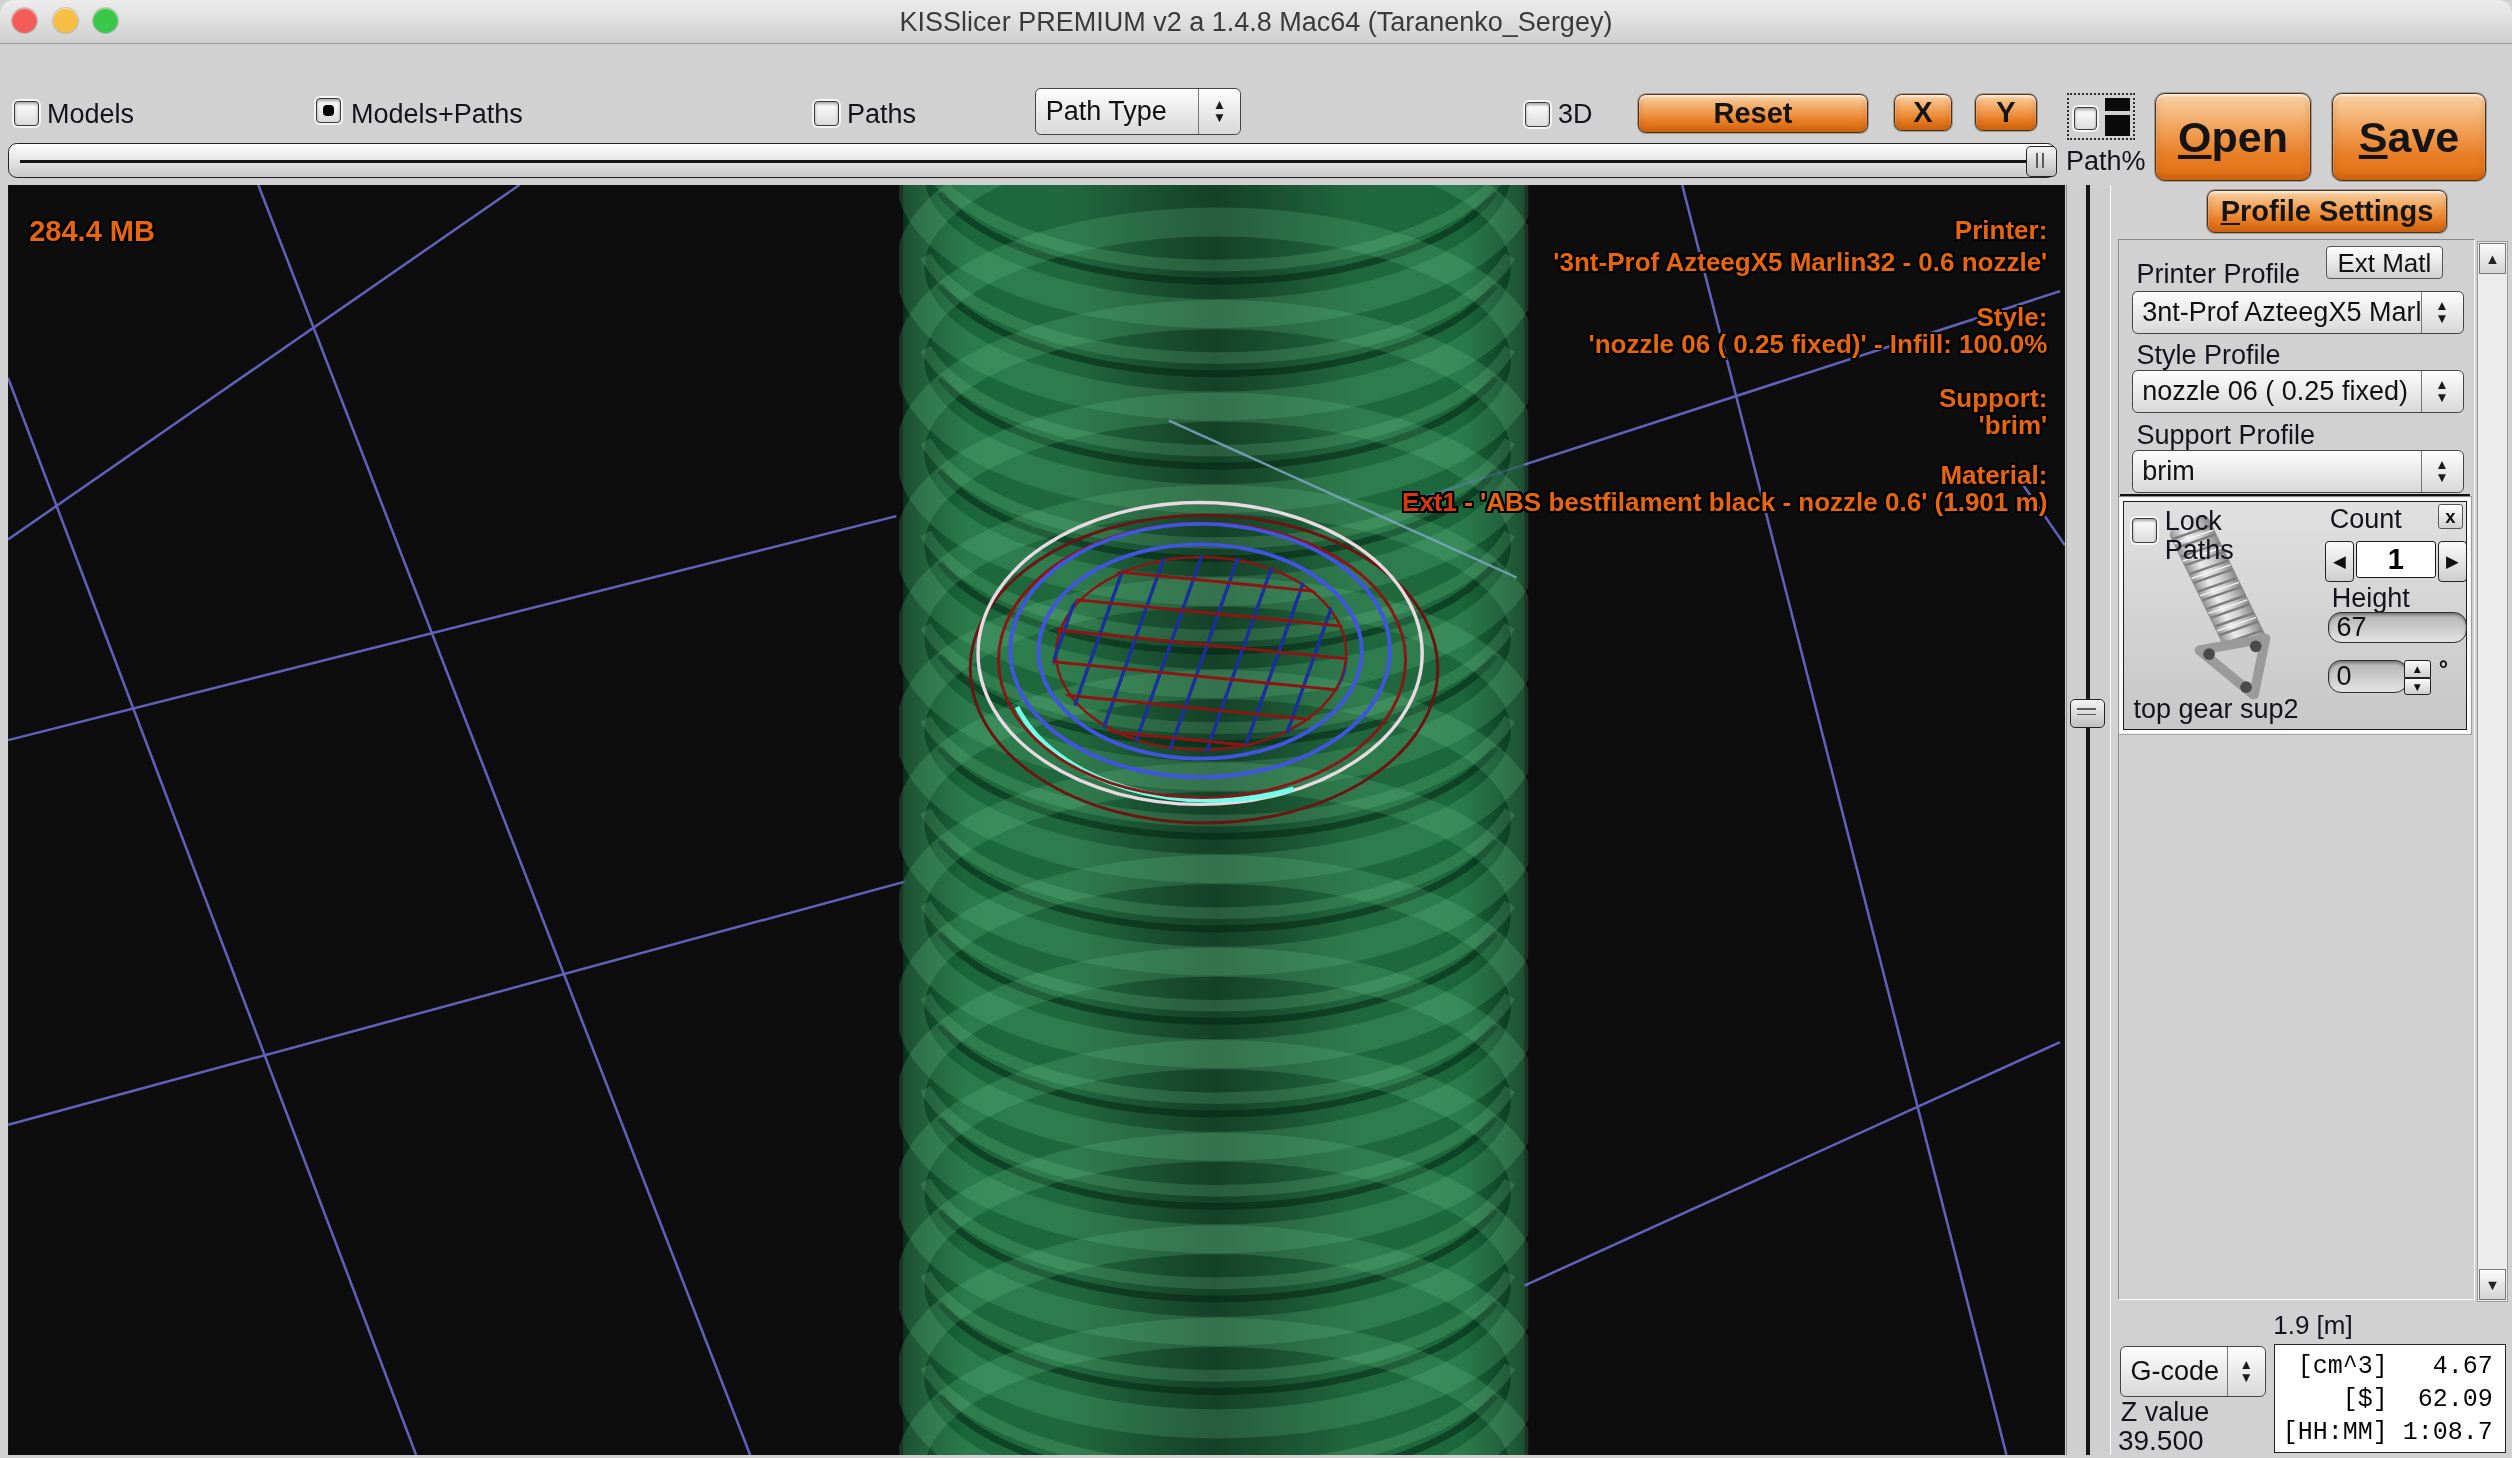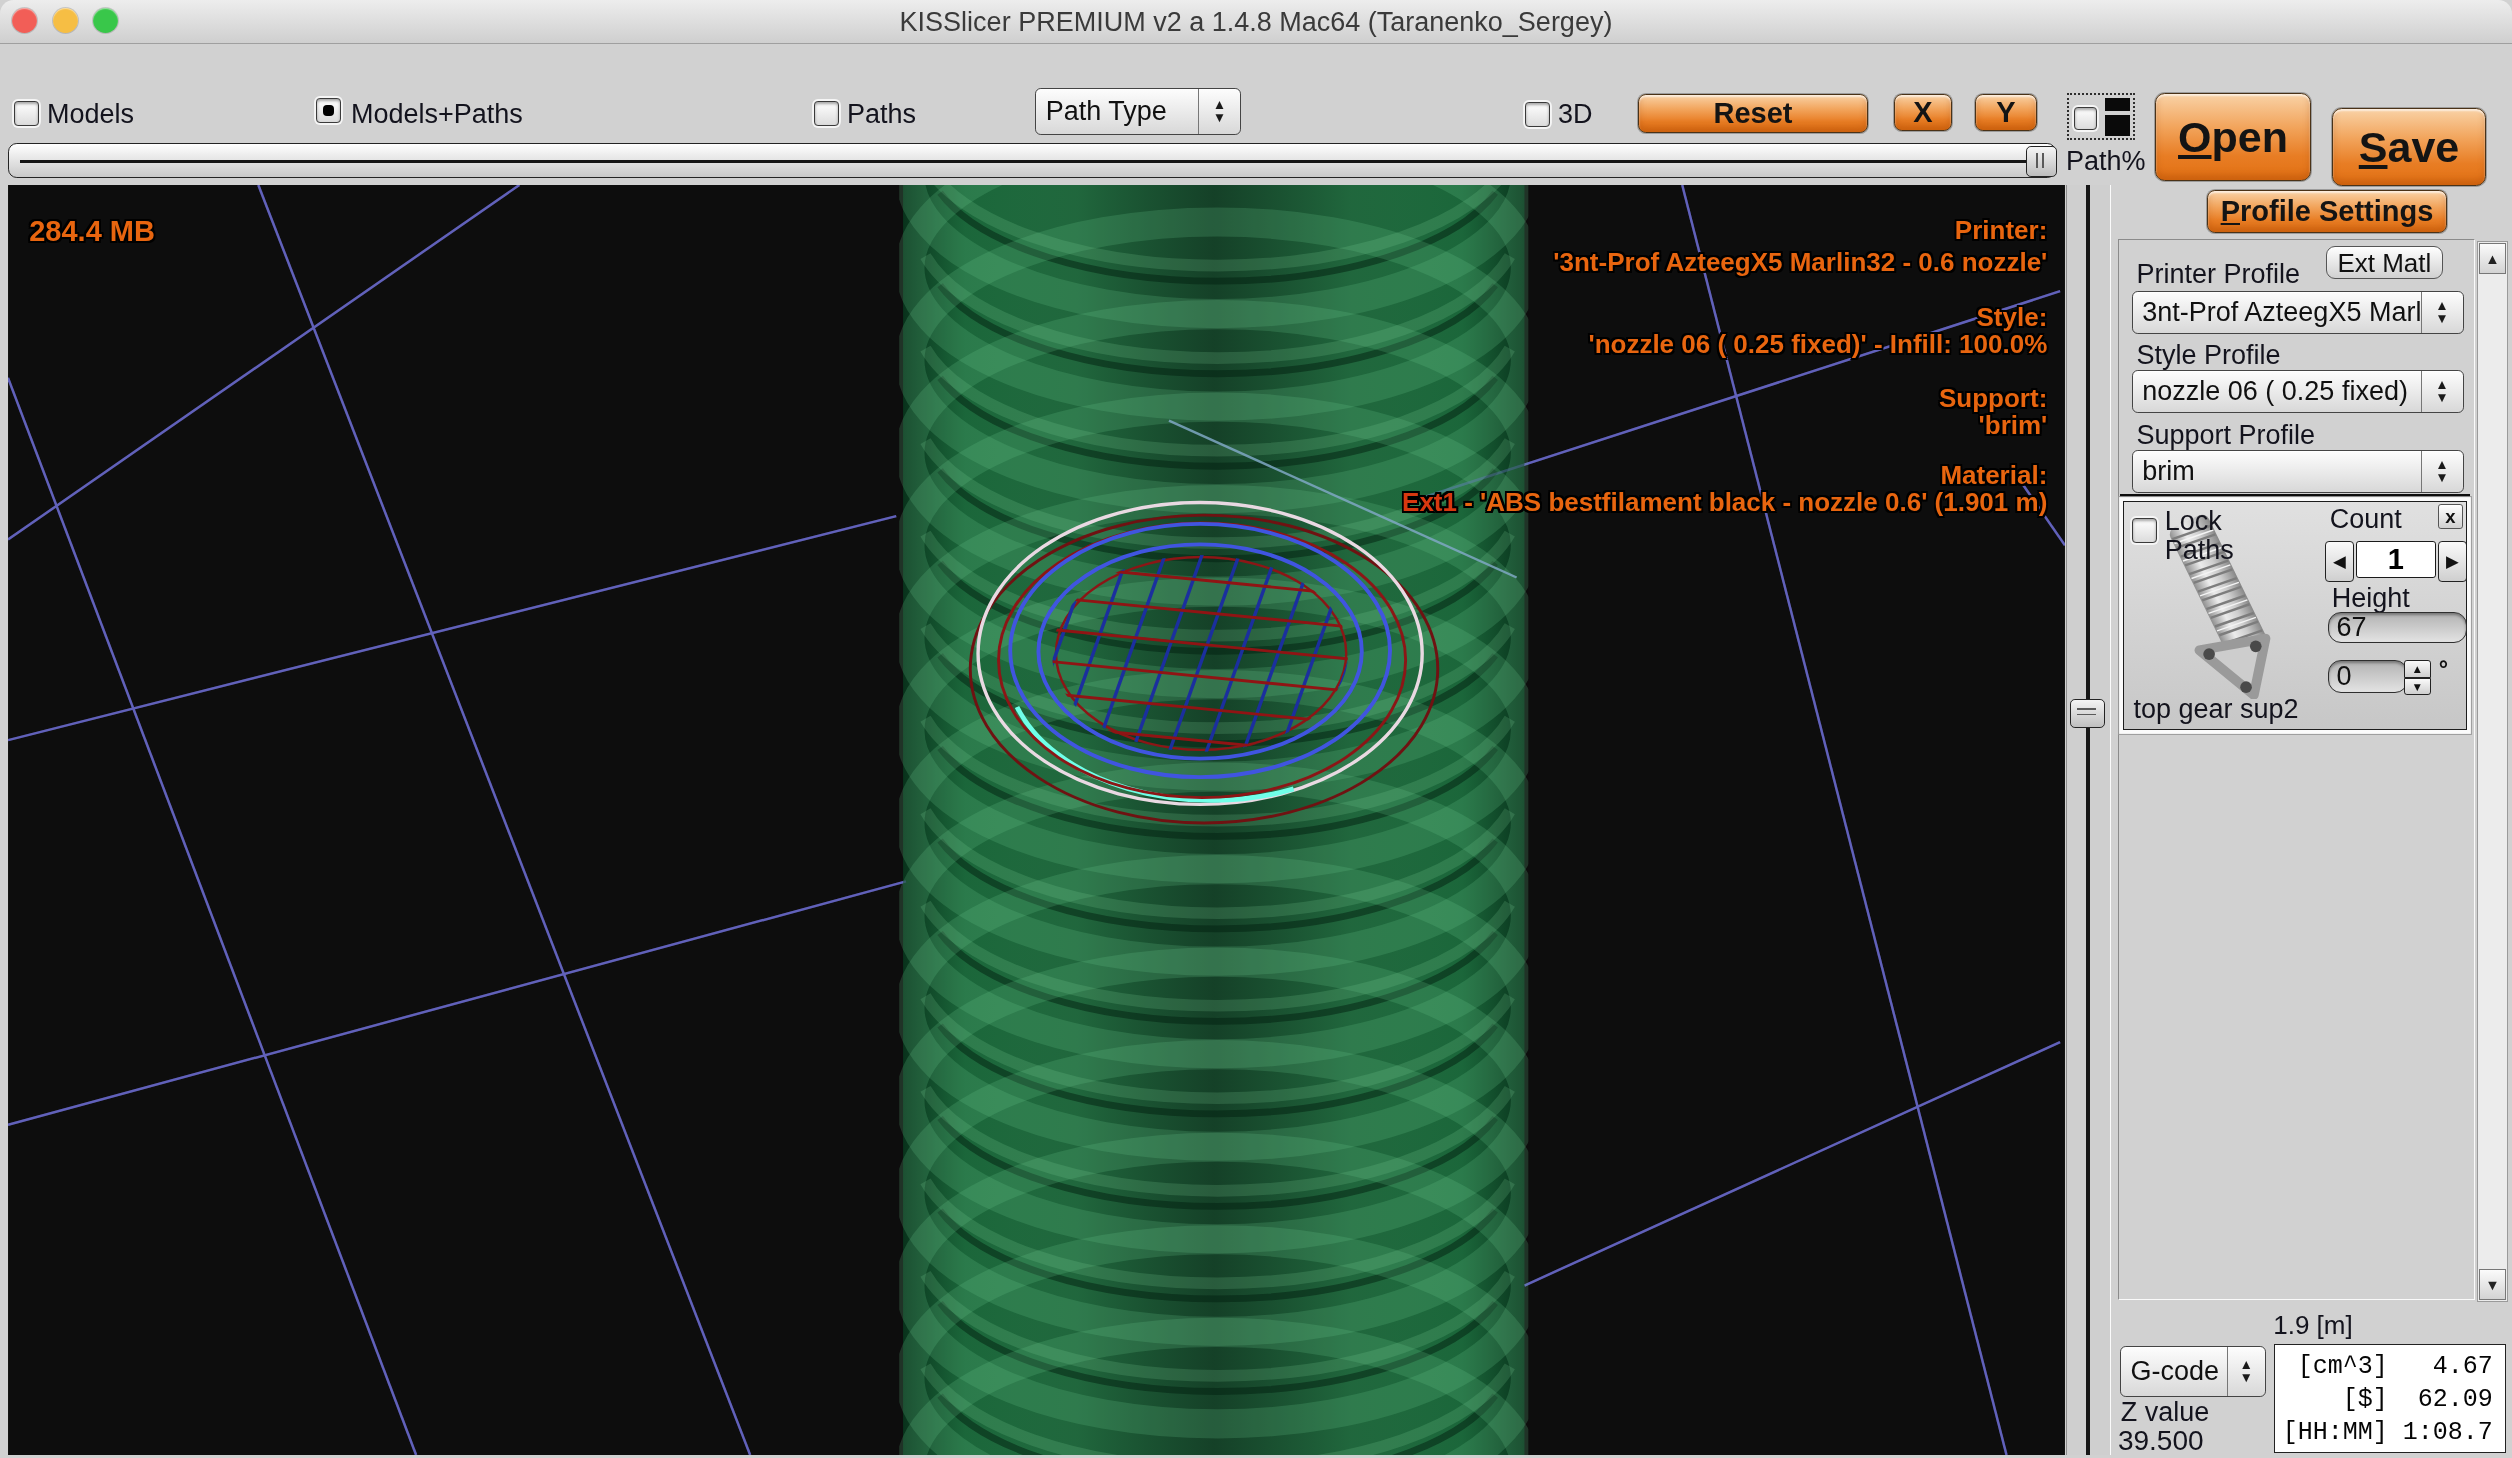--- a/index.html
+++ b/index.html
@@ -14,21 +14,21 @@
   .title-text{width:100%;text-align:center;top:6.8px;font-size:27px;font-weight:normal;color:#3a3a3a;}
 
   
   .lbl{font-size:27px;color:#13131d;line-height:29px;white-space:nowrap;}
   .cb{width:23.4px;height:23.4px;background:linear-gradient(#ffffff,#dcdcdc);border:1.9px solid #3a3a3a;border-radius:3.9px;
       box-shadow:0 0 0 1.9px #f5f5f5,inset 0 1.9px 2.9px rgba(0,0,0,.35);}
   .cb .dot{position:absolute;left:5.8px;top:5.8px;width:11.7px;height:11.7px;background:#000;border-radius:3.9px;}
   .btn-o{background:linear-gradient(180deg,#f9d2a6 0%,#f2a55d 38%,#e87d24 72%,#e27013 100%);
       border:1.9px solid #4a3217;border-radius:7.8px;color:#141414;font-weight:bold;text-align:center;
       box-shadow:inset 0 1.9px 1.9px rgba(255,255,255,.65),inset 0 -4.9px 7.8px rgba(150,60,0,.30),0 0 0 1px rgba(0,0,0,.25);}
-  .btn-g{background:linear-gradient(#ffffff,#d0d0d0);border:1.9px solid #555;border-radius:9px;color:#111;
+  .btn-g{background:linear-gradient(#ffffff,#d0d0d0);border:1.9px solid #555;border-radius:4px;color:#111;
       text-align:center;box-shadow:inset 0 1px 1px #fff;}
   .mn{display:block;}
   .mn::first-letter{text-decoration:underline;}
   .combo{display:flex;align-items:stretch;background:linear-gradient(#fdfdfd,#d8d8d8);
       border:1.9px solid #444;border-radius:5.8px;box-shadow:inset 0 1px 1px #fff;}
   .combo-text{flex:1;display:flex;align-items:center;padding-left:9.7px;font-size:27px;color:#101010;
       white-space:nowrap;overflow:hidden;}
   .combo-spin{width:41px;border-left:1.9px solid #777;display:flex;flex-direction:column;align-items:center;
       justify-content:center;font-size:13.6px;line-height:12.7px;color:#1a1a1a;}
   .sunken{background:linear-gradient(#b2b2b2,#e3e3e3);border:1.9px solid #2e2e2e;border-radius:13px;
@@ -120,21 +120,21 @@
     <div class="track"></div>
     <div class="abs hslider-handle" style="left:2017px;">
       <i style="left:9.7px;"></i>
         <i style="left:15.6px;"></i>
     </div>
   </div>
 
   <button class="abs btn-o" style="left:2155px;top:93px;width:156px;height:88px;font-size:43px;border-radius:9.7px;">
     <span class="mn">Open</span>
   </button>
-  <button class="abs btn-o" style="left:2332px;top:108px;width:154px;height:78px;font-size:43px;border-radius:9.7px;">
+  <button class="abs btn-o" style="left:2332px;top:93px;width:154px;height:88px;font-size:43px;border-radius:9.7px;">
     <span class="mn">Save</span>
   </button>
 
   <div class="abs viewport">
     <svg width="2057" height="1270" viewBox="0 0 2112 1304">
       <defs>
         <linearGradient id="colGrad" x1="0" y1="0" x2="1" y2="0">
           <stop offset="0" stop-color="rgba(8,52,28,0.95)"></stop>
           <stop offset="0.10" stop-color="rgba(30,122,68,0.82)"></stop>
           <stop offset="0.28" stop-color="rgba(44,158,90,0.62)"></stop>

